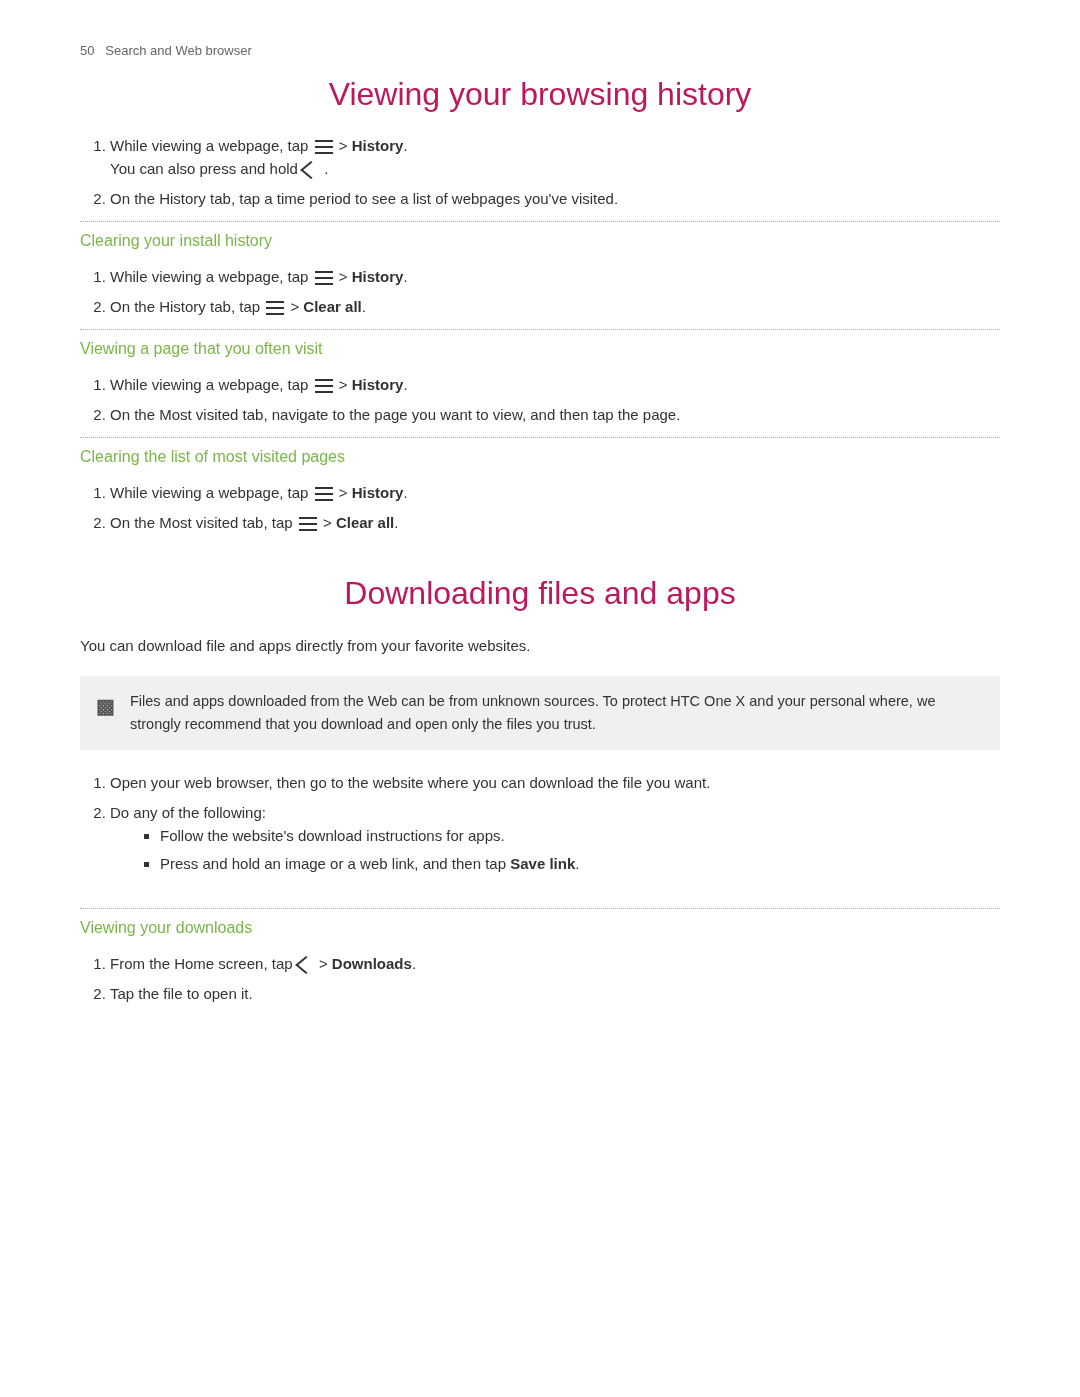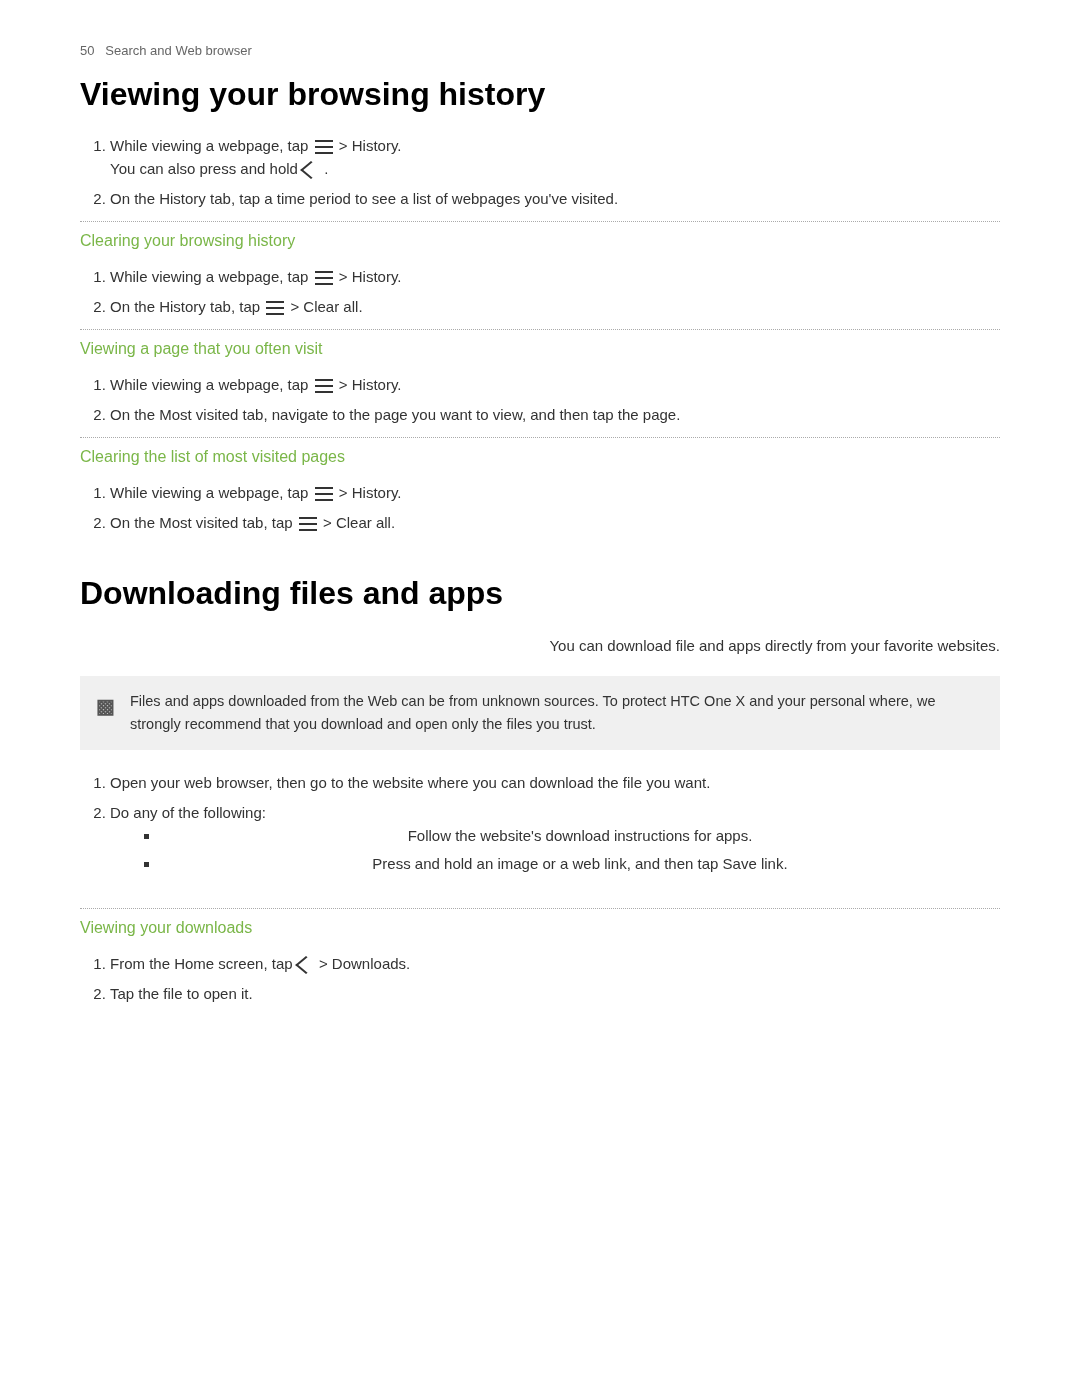--- a/index.html
+++ b/index.html
@@ -13,23 +13,24 @@
       padding: 30px 80px 60px 80px;
     }
     .page-number {
       font-size: 13px;
       color: #666;
       margin-bottom: 18px;
       margin-top: 13px;
     }
     h1 {
       font-size: 32px;
-      font-weight: bold;
-      color: #000000;
+      font-weight: normal;
+      color: #be185d;
       margin-bottom: 22px;
+      text-align: center;
     }
     h2 {
       font-size: 16px;
       font-weight: normal;
       color: #7ab648;
       padding: 10px 0 6px 0;
       border-top: 1px dotted #aaa;
       margin-top: 10px;
       margin-bottom: 10px;
     }
@@ -42,21 +43,20 @@
       line-height: 1.5;
     }
     ul {
       margin-left: 50px;
       margin-bottom: 10px;
     }
     ul li {
       list-style-type: square;
       margin-bottom: 6px;
       line-height: 1.5;
-      text-align: center;
     }
     .menu-icon {
       display: inline-block;
       width: 18px;
       height: 14px;
       vertical-align: middle;
       position: relative;
       margin: 0 2px;
     }
     .menu-icon::before,
@@ -75,30 +75,29 @@
       display: inline-block;
       vertical-align: middle;
       width: 14px;
       height: 14px;
       border-left: 2px solid #333;
       border-bottom: 2px solid #333;
       transform: rotate(45deg) skew(-5deg, -5deg);
       margin: 0 2px;
     }
     b, strong {
-      font-weight: normal;
+      font-weight: bold;
     }
     .big-section {
       margin-top: 40px;
       margin-bottom: 32px;
     }
     .description-text {
       margin-bottom: 14px;
       line-height: 1.6;
-      text-align: right;
     }
     .warning-box {
       background: #f0f0f0;
       border: none;
       padding: 14px 18px 14px 50px;
       margin: 18px 0 22px 0;
       position: relative;
       line-height: 1.6;
       font-size: 14.5px;
     }
@@ -132,21 +131,21 @@
     <br>
     <span>You can also press and hold </span>
     <span class="back-icon"></span>
     <span>.</span>
   </li>
   <li>
     <span>On the History tab, tap a time period to see a list of webpages you've visited.</span>
   </li>
 </ol>
 
-<h2>Clearing your browsing history</h2>
+<h2>Clearing your install history</h2>
 
 <ol>
   <li>
     <span>While viewing a webpage, tap </span>
     <span class="menu-icon"><span></span></span>
     <span> &gt; <strong>History</strong>.</span>
   </li>
   <li>
     <span>On the History tab, tap </span>
     <span class="menu-icon"><span></span></span>

